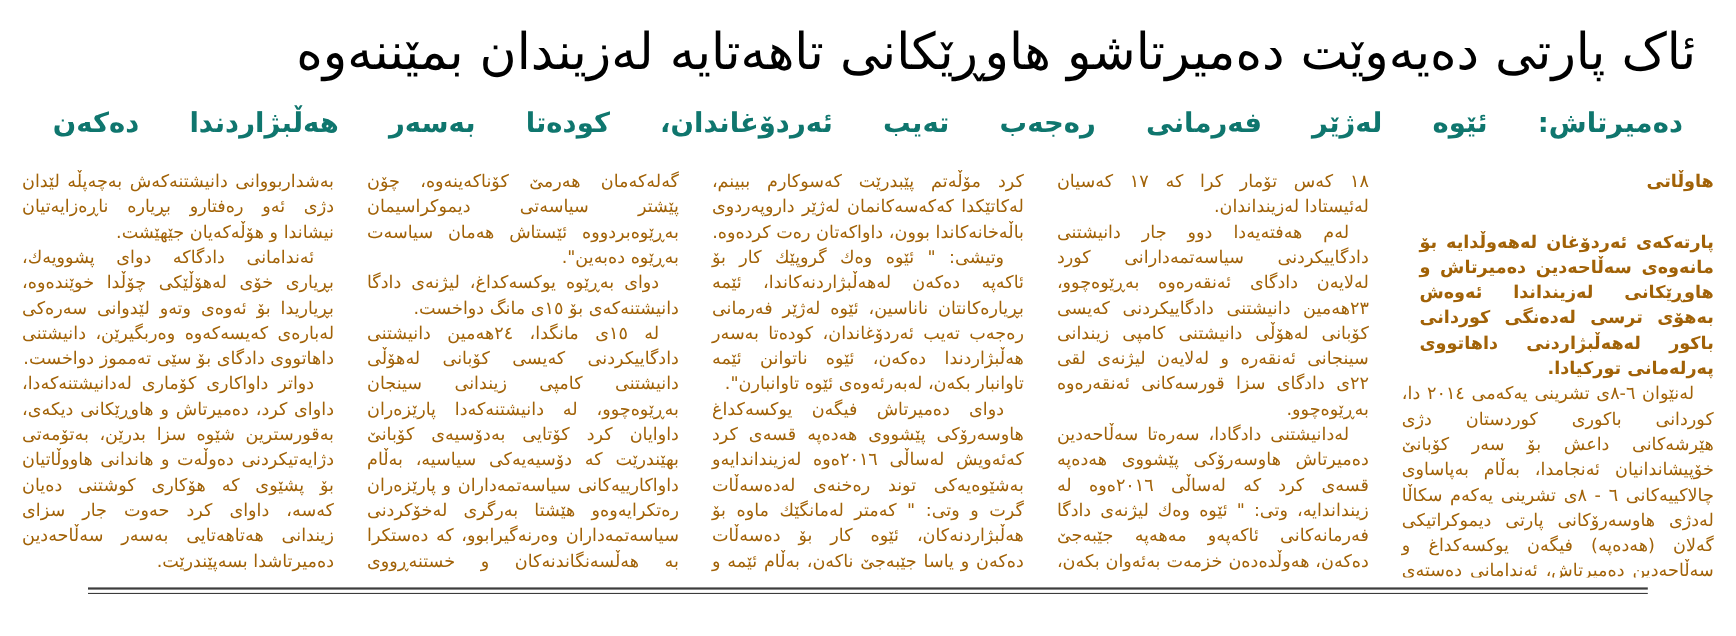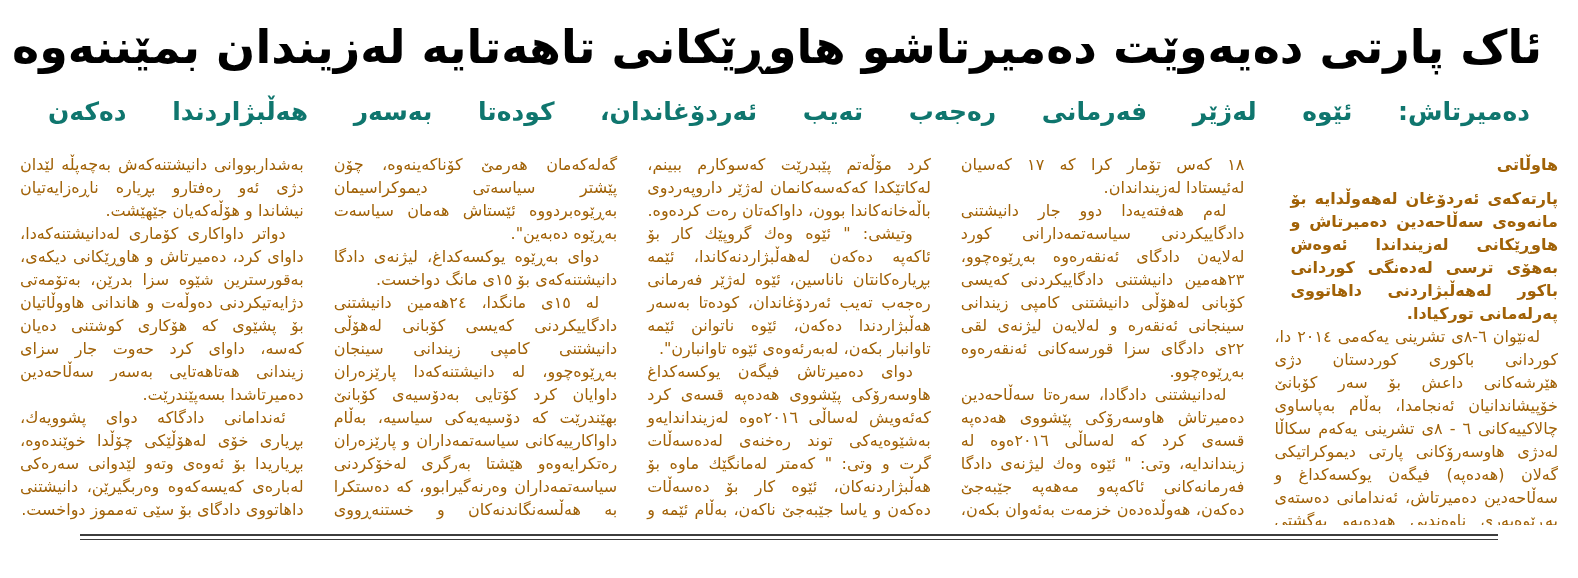--- a/index.html
+++ b/index.html
@@ -6,23 +6,23 @@
   .page{
     position:relative;
     width:1578px;height:578px;
     background:#ffffff;
     overflow:hidden;
     font-family:"DejaVu Sans",sans-serif;
     direction:rtl;
   }
   .headline{
     margin:12px 36px 0 36px;
-    text-align:left;
+    text-align:right;
     font-size:46px;
-    font-weight:bold;
+    font-weight:normal;
     color:#000000;
     line-height:1.55;
     white-space:nowrap;
     letter-spacing:-1px;
   }
   .subheadline{
     margin:12px 48px 0 48px;
     font-size:25px;
     font-weight:bold;
     color:#0f766e;
@@ -42,21 +42,21 @@
     min-width:0;
     font-size:16px;
     line-height:23px;
     color:#a16207;
     text-align:justify;
   }
   .column p{margin:0;}
   p.byline{
     font-weight:bold;
     font-size:16px;
-    margin-bottom:11px;
+    margin-bottom:32px;
   }
   p.lead{font-weight:bold;margin-left:16px;}
   p.indent{text-indent:18px;}
   p.flush{text-align-last:justify;}
   .bottom-rule{
     margin:9px 80px 0 80px;
     height:3px;
     border-top:2px solid #3d3d3d;
     border-bottom:1px solid #3d3d3d;
   }
@@ -85,19 +85,19 @@
         <p class="indent">وتیشی: " ئێوە وەك گروپێك کار بۆ ئاکەپە دەکەن لەهەڵبژاردنەکاندا، ئێمە بڕیارەکانتان ناناسین، ئێوە لەژێر فەرمانی رەجەب تەیب ئەردۆغاندان، کودەتا بەسەر هەڵبژاردندا دەکەن، ئێوە ناتوانن ئێمە تاوانبار بکەن، لەبەرئەوەی ئێوە تاوانبارن".</p>
         <p class="indent flush">دوای دەمیرتاش فیگەن یوکسەکداغ هاوسەرۆکی پێشووی هەدەپە قسەی کرد کەئەویش لەساڵی ٢٠١٦ەوە لەزینداندایەو بەشێوەیەکی توند رەخنەی لەدەسەڵات گرت و وتی: " کەمتر لەمانگێك ماوە بۆ هەڵبژاردنەکان، ئێوە کار بۆ دەسەڵات دەکەن و یاسا جێبەجێ ناکەن، بەڵام ئێمە و</p>
       </div>
       <div class="column">
         <p class="plain">گەلەکەمان هەرمێ کۆناکەینەوە، چۆن پێشتر سیاسەتی دیموکراسیمان بەڕێوەبردووە ئێستاش هەمان سیاسەت بەڕێوە دەبەین".</p>
         <p class="indent">دوای بەڕێوە یوکسەکداغ، لیژنەی دادگا دانیشتنەکەی بۆ ١٥ی مانگ دواخست.</p>
         <p class="indent flush">لە ١٥ی مانگدا، ٢٤هەمین دانیشتنی دادگاییکردنی کەیسی کۆبانی لەهۆڵی دانیشتنی کامپی زیندانی سینجان بەڕێوەچوو، لە دانیشتنەکەدا پارێزەران داوایان کرد کۆتایی بەدۆسیەی کۆبانێ بهێندرێت کە دۆسیەیەکی سیاسیە، بەڵام داواکارییەکانی سیاسەتمەداران و پارێزەران رەتکرایەوەو هێشتا بەرگری لەخۆکردنی سیاسەتمەداران وەرنەگیرابوو، کە دەستکرا بە هەڵسەنگاندنەکان و خستنەڕووی بۆچوونەکانی لیژنەی دادوەران، زیندانییە سیاسییەکان و پارێزەرەکانیان و</p>
       </div>
       <div class="column">
         <p class="plain">بەشداربووانی دانیشتنەکەش بەچەپڵە لێدان دژی ئەو رەفتارو بڕیارە ناڕەزایەتیان نیشاندا و هۆڵەکەیان جێهێشت.</p>
+        <p class="indent">ئەندامانی دادگاکە دوای پشوویەك، بڕیاری خۆی لەهۆڵێکی چۆڵدا خوێندەوە، بڕیاریدا بۆ ئەوەی وتەو لێدوانی سەرەکی لەبارەی کەیسەکەوە وەربگیرێن، دانیشتنی داهاتووی دادگای بۆ سێی تەمموز دواخست.</p>
         <p class="indent">دواتر داواکاری کۆماری لەدانیشتنەکەدا، داوای کرد، دەمیرتاش و هاوڕێکانی دیکەی، بەقورسترین شێوە سزا بدرێن، بەتۆمەتی دژایەتیکردنی دەوڵەت و هاندانی هاووڵاتیان بۆ پشێوی کە هۆکاری کوشتنی دەیان کەسە، داوای کرد حەوت جار سزای زیندانی هەتاهەتایی بەسەر سەڵاحەدین دەمیرتاشدا بسەپێندرێت.</p>
-        <p class="indent">ئەندامانی دادگاکە دوای پشوویەك، بڕیاری خۆی لەهۆڵێکی چۆڵدا خوێندەوە، بڕیاریدا بۆ ئەوەی وتەو لێدوانی سەرەکی لەبارەی کەیسەکەوە وەربگیرێن، دانیشتنی داهاتووی دادگای بۆ سێی تەمموز دواخست.</p>
       </div>
     </div>
 
   <div class="bottom-rule"></div>
 </div>
 
 </body></html>

